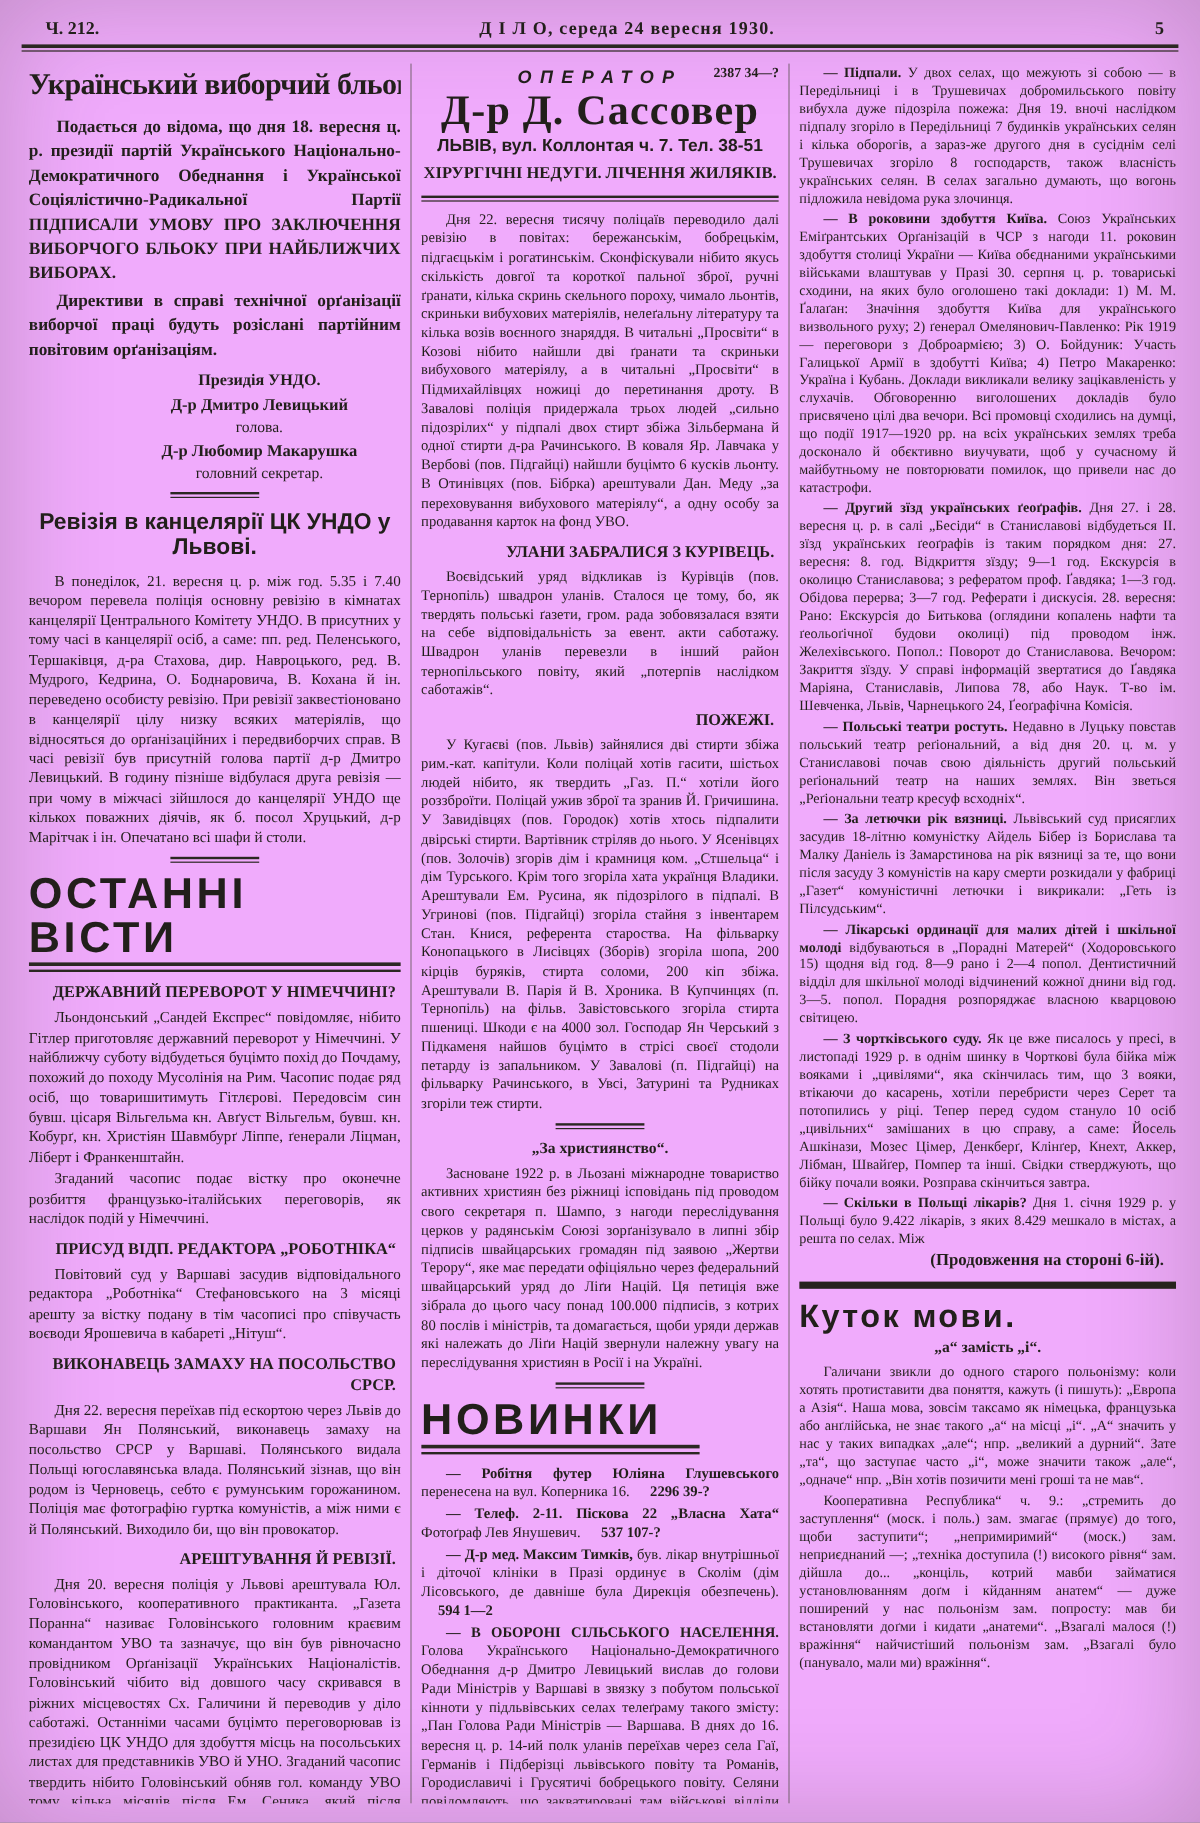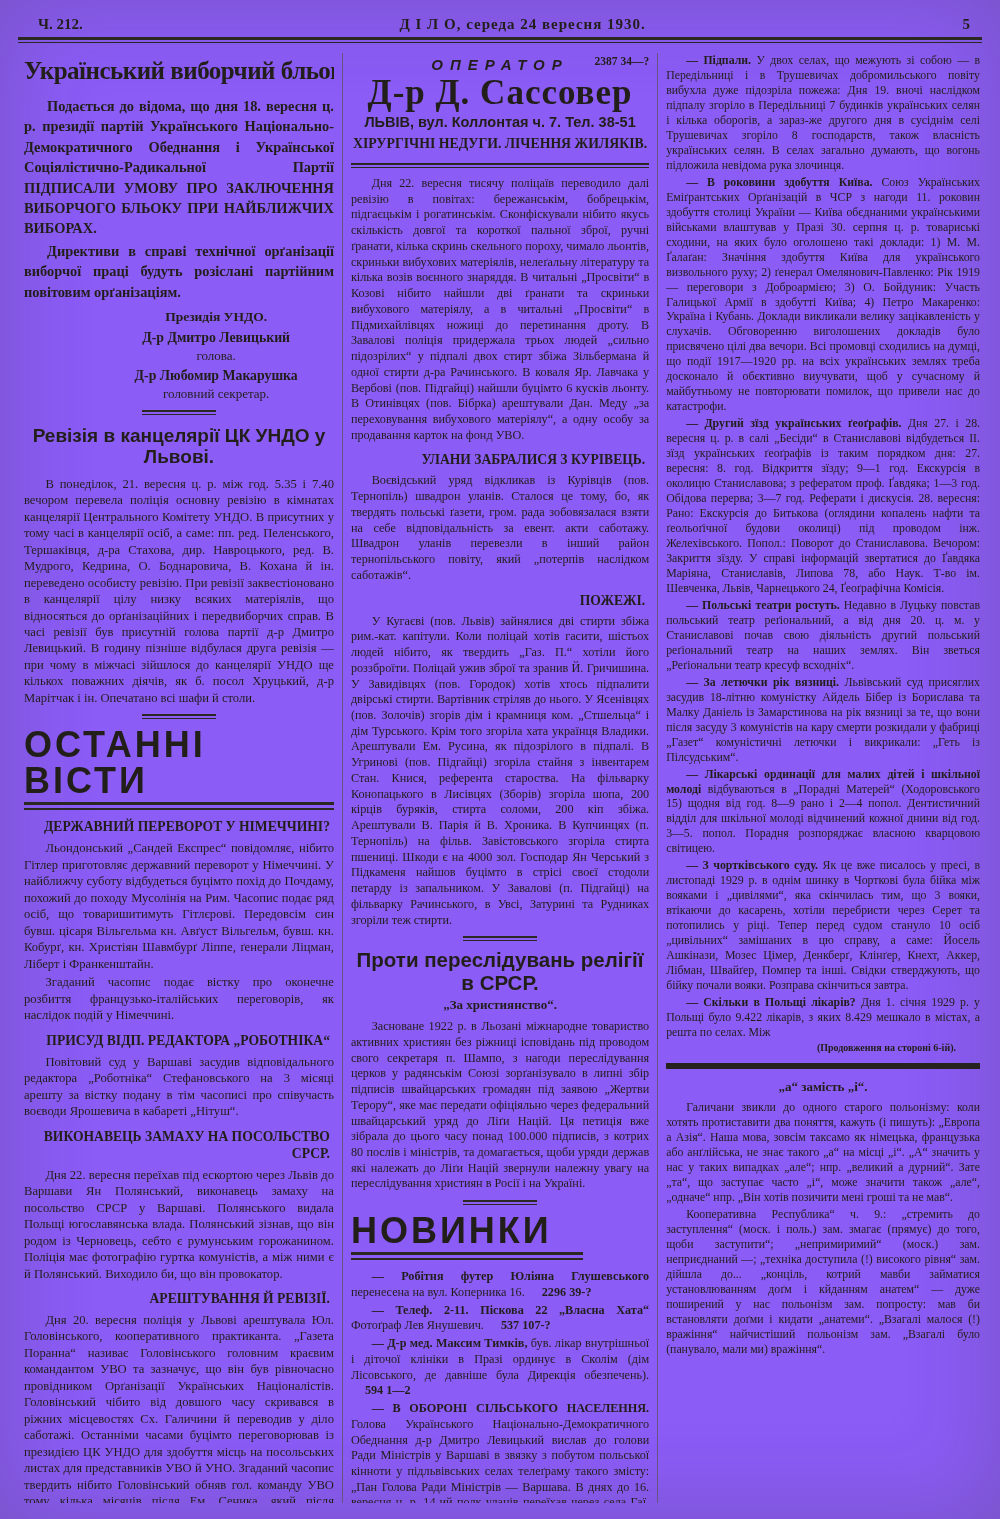--- a/index.html
+++ b/index.html
@@ -1,16 +1,16 @@
 <!DOCTYPE html>
 <html><head>
 <meta charset="utf-8">
 <style>
   html,body{margin:0;padding:0;background:#8f8d88;}
-  .page{position:relative;width:1000px;height:1519px;margin:0 auto;background:#8b5cf6;
+  .page{position:relative;width:1000px;height:1519px;margin:0 auto;background:#f0abfc;
         color:#221f1b;font-family:"Liberation Serif","DejaVu Serif",serif;overflow:hidden;
         box-shadow:inset 0 0 90px rgba(60,55,45,.25);}
   
   .masthead{display:flex;align-items:baseline;justify-content:space-between;
             padding:16px 30px 4px 38px;font-weight:bold;font-size:15px;}
   .mast{letter-spacing:1px;}
   .header-rule{margin:0 18px;border-top:3px solid #2b2722;border-bottom:1px solid #2b2722;height:2px;}
   
   .cols{display:flex;padding:10px 20px 0 24px;height:1450px;overflow:hidden;}
   .col{overflow:hidden;text-align:justify;}
@@ -42,21 +42,21 @@
   .ad-kicker{font-family:"Liberation Sans","DejaVu Sans",sans-serif;font-weight:bold;font-size:15px;
              letter-spacing:7px;display:inline-block;font-style:italic;}
   .ad-code{position:absolute;right:0;top:1px;font-size:11.5px;font-weight:bold;}
   .ad-name{font-size:35px;font-weight:bold;margin:0;line-height:1.05;letter-spacing:1px;text-align:center;text-indent:0;}
   .ad-addr{font-family:"Liberation Sans","DejaVu Sans",sans-serif;font-weight:bold;font-size:14.5px;margin-top:2px;text-align:center;text-indent:0;}
   .ad-services{display:flex;justify-content:space-between;font-weight:bold;font-size:13.8px;margin-top:3px;padding:0 2px;}
   .ad-rule{border-top:2px solid #2b2722;border-bottom:1px solid #2b2722;height:2px;margin:2px 0 8px;}
   .t-rel{font-family:"Liberation Sans","DejaVu Sans",sans-serif;font-weight:bold;font-size:20.5px;
          line-height:1.1;text-align:center;margin:8px 0 3px;}
   .t-sub{font-weight:bold;font-size:13px;text-align:center;text-indent:0;margin-bottom:5px;}
-  .cont{text-align:right;font-weight:bold;font-size:10px;text-indent:0;margin:2px 24px 8px 0;}
+  .cont{text-align:right;font-weight:bold;font-size:14px;text-indent:0;margin:2px 10px 8px 0;}
   .thick-rule{border-top:6px solid #26221d;margin:4px 0 10px;}
   .t-kutok{font-family:"Liberation Sans","DejaVu Sans",sans-serif;font-weight:bold;font-size:27px;
            letter-spacing:2px;margin:0 0 4px;line-height:1;}
 </style>
 </head>
 <body>
 
 <div class="page">
 
   <div class="masthead">
@@ -118,21 +118,20 @@
 
       <p class="para">Дня 22. вересня тисячу поліцаїв переводило далі ревізію в повітах: бережанськім, бобрецькім, підгаєцькім і рогатинськім. Сконфіскували нібито якусь скількість довгої та короткої пальної зброї, ручні ґранати, кілька скринь скельного пороху, чимало льонтів, скриньки вибухових матеріялів, нелеґальну літературу та кілька возів воєнного знаряддя. В читальні „Просвіти“ в Козові нібито найшли дві ґранати та скриньки вибухового матеріялу, а в читальні „Просвіти“ в Підмихайлівцях ножиці до перетинання дроту. В Завалові поліція придержала трьох людей „сильно підозрілих“ у підпалі двох стирт збіжа Зільбермана й одної стирти д-ра Рачинського. В коваля Яр. Лавчака у Вербові (пов. Підгайці) найшли буцімто 6 кусків льонту. В Отинівцях (пов. Бібрка) арештували Дан. Меду „за переховування вибухового матеріялу“, а одну особу за продавання карток на фонд УВО.</p>
 
       <h3 class="t3">УЛАНИ ЗАБРАЛИСЯ З КУРІВЕЦЬ.</h3>
       <p class="para">Воєвідський уряд відкликав із Курівців (пов. Тернопіль) швадрон уланів. Сталося це тому, бо, як твердять польські ґазети, гром. рада зобовязалася взяти на себе відповідальність за евент. акти саботажу. Швадрон уланів перевезли в інший район тернопільського повіту, який „потерпів наслідком саботажів“.</p>
 
       <h3 class="t3">ПОЖЕЖІ.</h3>
       <p class="para">У Кугаєві (пов. Львів) зайнялися дві стирти збіжа рим.-кат. капітули. Коли поліцай хотів гасити, шістьох людей нібито, як твердить „Газ. П.“ хотіли його роззброїти. Поліцай ужив зброї та зранив Й. Гричишина. У Завидівцях (пов. Городок) хотів хтось підпалити двірські стирти. Вартівник стріляв до нього. У Ясенівцях (пов. Золочів) згорів дім і крамниця ком. „Стшельца“ і дім Турського. Крім того згоріла хата українця Владики. Арештували Ем. Русина, як підозрілого в підпалі. В Угринові (пов. Підгайці) згоріла стайня з інвентарем Стан. Книся, референта староства. На фільварку Конопацького в Лисівцях (Зборів) згоріла шопа, 200 кірців буряків, стирта соломи, 200 кіп збіжа. Арештували В. Парія й В. Хроника. В Купчинцях (п. Тернопіль) на фільв. Завістовського згоріла стирта пшениці. Шкоди є на 4000 зол. Господар Ян Черський з Підкаменя найшов буцімто в стрісі своєї стодоли петарду із запальником. У Завалові (п. Підгайці) на фільварку Рачинського, в Увсі, Затурині та Рудниках згоріли теж стирти.</p>
       <div class="sep"></div>
 
-      <h2 class="t-rel">Проти переслідувань релігії в СРСР.</h2>
       <p class="t-sub">„За християнство“.</p>
       <p class="para">Засноване 1922 р. в Льозані міжнародне товариство активних християн без ріжниці ісповідань під проводом свого секретаря п. Шампо, з нагоди переслідування церков у радянськім Союзі зорґанізувало в липні збір підписів швайцарських громадян під заявою „Жертви Терору“, яке має передати офіціяльно через федеральний швайцарський уряд до Ліґи Націй. Ця петиція вже зібрала до цього часу понад 100.000 підписів, з котрих 80 послів і міністрів, та домагається, щоби уряди держав які належать до Ліґи Націй звернули належну увагу на переслідування християн в Росії і на Україні.</p>
       <div class="sep"></div>
 
       <h1 class="t-big">НОВИНКИ</h1>
       <div class="rule2 short"></div>
 
       <p class="para">
         <span class="lead">— Робітня футер Юліяна Глушевського</span>
         <span>перенесена на вул. Коперника 16.</span>
@@ -185,19 +184,20 @@
         <span class="lead">— З чортківського суду.</span>
         <span>Як це вже писалось у пресі, в листопаді 1929 р. в однім шинку в Чорткові була бійка між вояками і „цивілями“, яка скінчилась тим, що 3 вояки, втікаючи до касарень, хотіли перебристи через Серет та потопились у ріці. Тепер перед судом стануло 10 осіб „цивільних“ замішаних в цю справу, а саме: Йосель Ашкінази, Мозес Цімер, Денкберґ, Клінґер, Кнехт, Аккер, Лібман, Швайґер, Помпер та інші. Свідки стверджують, що бійку почали вояки. Розправа скінчиться завтра.</span>
       </p>
       <p class="para">
         <span class="lead">— Скільки в Польщі лікарів?</span>
         <span>Дня 1. січня 1929 р. у Польщі було 9.422 лікарів, з яких 8.429 мешкало в містах, а решта по селах. Між</span>
       </p>
       <p class="cont">(Продовження на стороні 6-ій).</p>
 
       <div class="thick-rule"></div>
+      <h1 class="t-kutok">Куток мови.</h1>
       <p class="t-sub">„а“ замість „і“.</p>
       <p class="para">Галичани звикли до одного старого польонізму: коли хотять протиставити два поняття, кажуть (і пишуть): „Европа а Азія“. Наша мова, зовсім таксамо як німецька, французька або анґлійська, не знає такого „а“ на місці „і“. „А“ значить у нас у таких випадках „але“; нпр. „великий а дурний“. Зате „та“, що заступає часто „і“, може значити також „але“, „одначе“ нпр. „Він хотів позичити мені гроші та не мав“.</p>
       <p class="para">Кооперативна Республика“ ч. 9.: „стремить до заступлення“ (моск. і поль.) зам. змагає (прямує) до того, щоби заступити“; „непримиримий“ (моск.) зам. неприєднаний —; „техніка доступила (!) високого рівня“ зам. дійшла до... „конціль, котрий мавби займатися установлюванням доґм і кйданням анатем“ — дуже поширений у нас польонізм зам. попросту: мав би встановляти доґми і кидати „анатеми“. „Взагалі малося (!) вражіння“ найчистіший польонізм зам. „Взагалі було (панувало, мали ми) вражіння“.</p>
     </div>
 
   </div>
 </div>
 
 </body></html>

